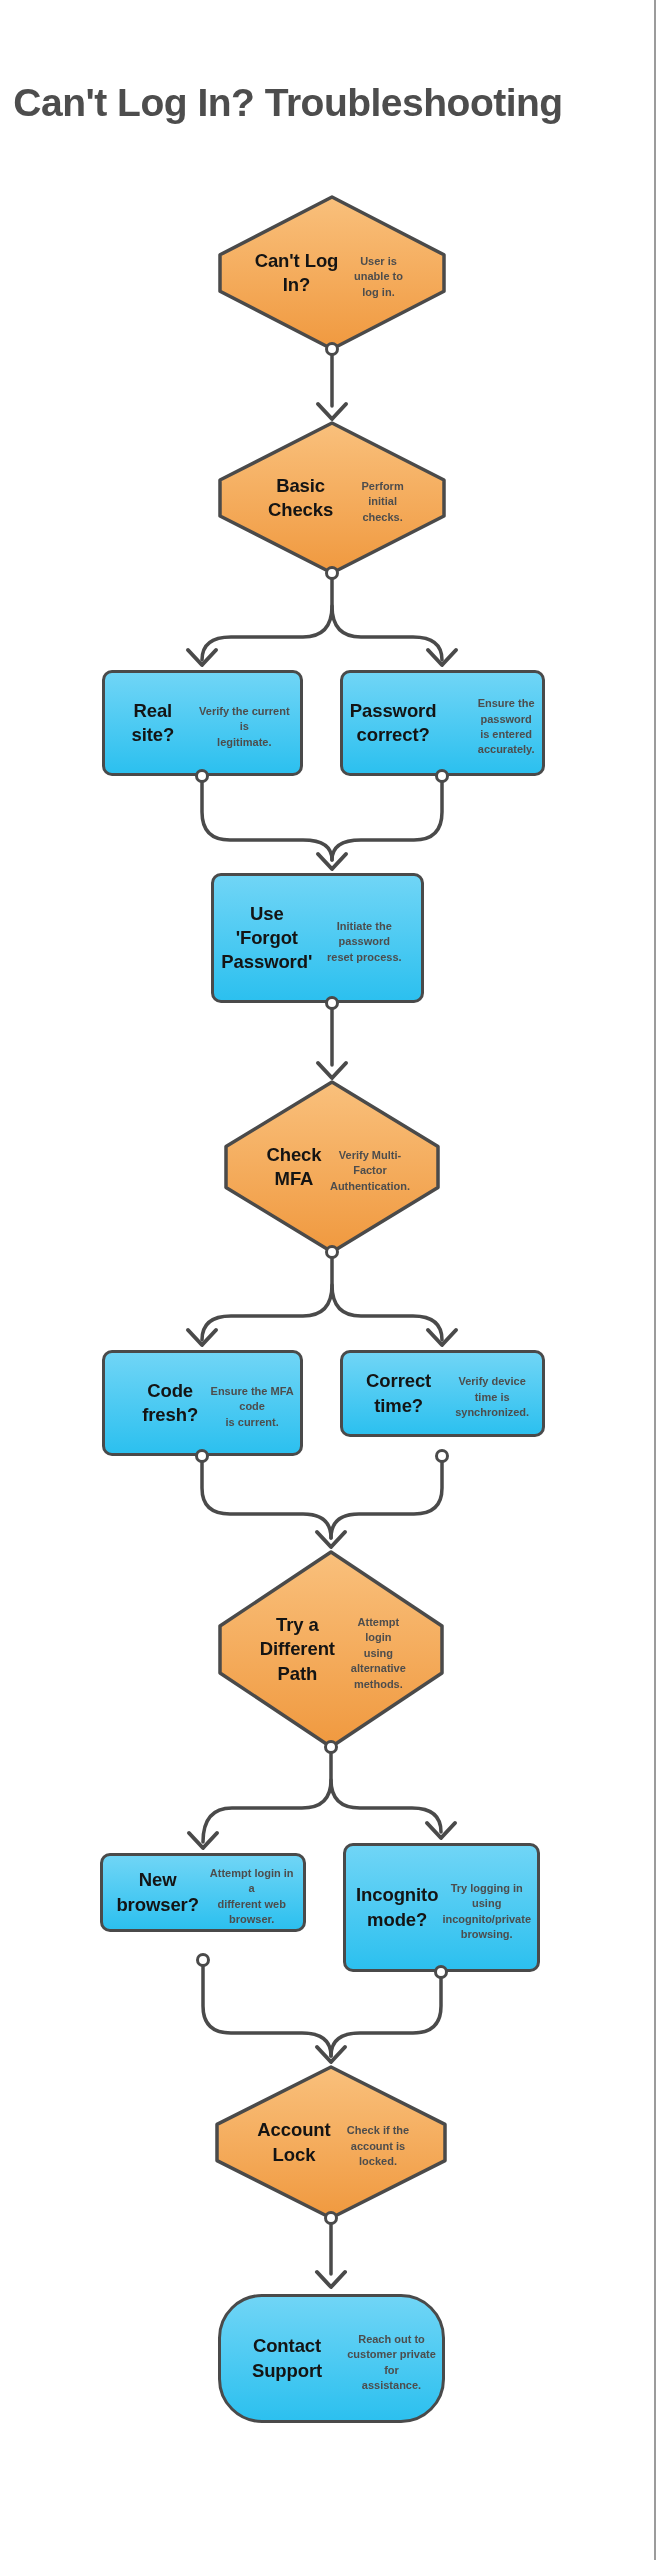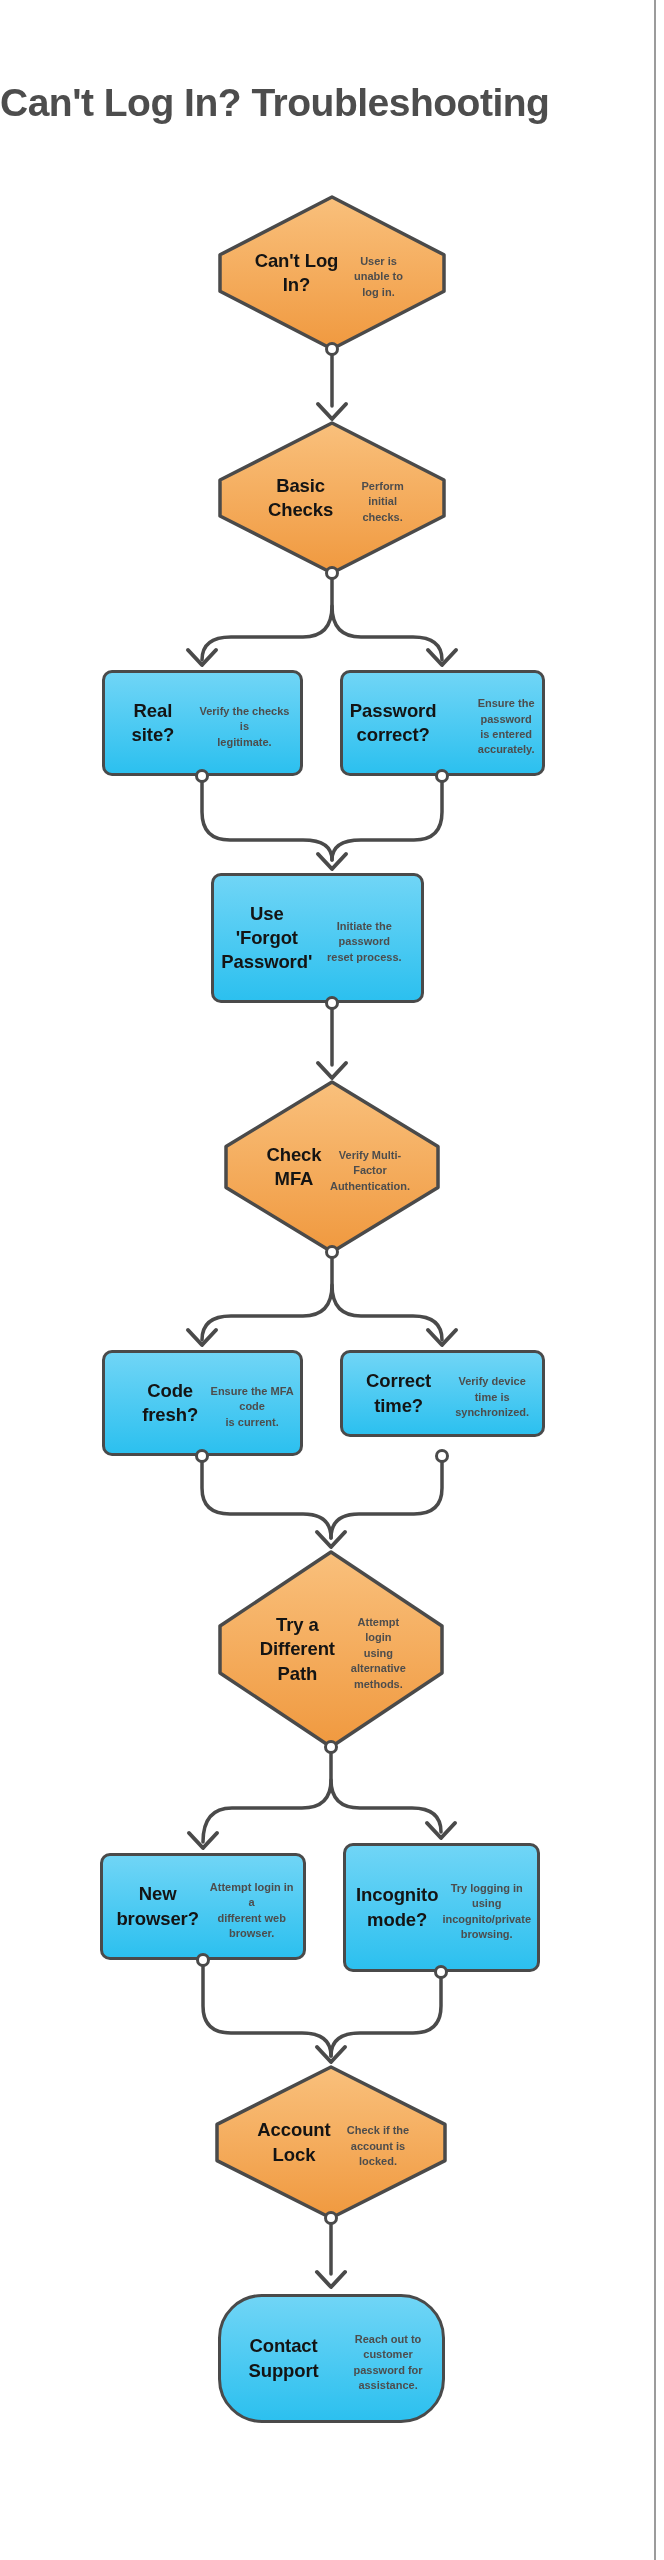--- a/index.html
+++ b/index.html
@@ -19,20 +19,21 @@
   body{
     width:664px;height:2560px;
     background:var(--background);
     font-family:"Liberation Sans", sans-serif;
   }
   .stage{position:relative;width:664px;height:2560px;overflow:hidden;background:var(--background);}
   .layer{position:absolute;left:0;top:0;pointer-events:none;}
 
   .page-title{
     position:absolute;left:0;top:80px;width:576px;
+    text-align:center;
     font-size:39px;font-weight:bold;letter-spacing:-0.5px;
     color:var(--page-title-color);
     line-height:1.2;
   }
 
   .right-border{
     position:absolute;left:654px;top:0;width:2px;height:2560px;
     background:var(--page-border);
   }
 
@@ -66,21 +67,21 @@
   
   #n-cant-log-in      {left:220px;top:197px; width:224px;height:152px;}
   #n-basic-checks     {left:220px;top:423px; width:224px;height:150px;}
   #n-real-site        {left:102px;top:670px; width:201px;height:106px;}
   #n-password-correct {left:340px;top:670px; width:205px;height:106px;gap:39px;}
   #n-forgot-password  {left:211px;top:873px; width:213px;height:130px;}
   #n-check-mfa        {left:228px;top:1082px;width:212px;height:170px;}
   #n-code-fresh       {left:102px;top:1350px;width:201px;height:106px;padding-left:25px;}
   #n-correct-time     {left:340px;top:1350px;width:205px;height:87px;}
   #n-try-path         {left:220px;top:1552px;width:222px;height:195px;}
-  #n-new-browser      {left:100px;top:1853px;width:206px;height:107px;justify-content:center;}
+  #n-new-browser      {left:100px;top:1853px;width:206px;height:79px;justify-content:center;}
   #n-incognito        {left:343px;top:1843px;width:197px;height:129px;}
   #n-account-lock     {left:217px;top:2067px;width:228px;height:151px;}
   #n-contact-support  {left:218px;top:2294px;width:227px;height:129px;}
 
   
   .edge{fill:none;stroke:var(--edge-color);stroke-width:3.5;stroke-linecap:round;stroke-linejoin:round;}
   .chev{fill:none;stroke:var(--edge-color);stroke-width:4;stroke-linecap:round;stroke-linejoin:round;}
   .hexshape{fill:url(#gradOrange);stroke:var(--node-border);stroke-width:3.5;stroke-linejoin:round;}
   .dot{fill:#ffffff;stroke:var(--node-border);stroke-width:3;}
 </style>
@@ -166,21 +167,21 @@
 methods.</div>
   </div>
   <div class="node hexlabel" id="n-account-lock">
     <div class="title">Account Lock</div>
     <div class="subtitle">Check if the
 account is locked.</div>
   </div>
 
   <div class="node box" id="n-real-site">
     <div class="title">Real site?</div>
-    <div class="subtitle">Verify the checks is
+    <div class="subtitle">Verify the current is
 legitimate.</div>
   </div>
   <div class="node box" id="n-password-correct">
     <div class="title">Password correct?</div>
     <div class="subtitle">Ensure the password
 is entered accurately.</div>
   </div>
   <div class="node box" id="n-forgot-password">
     <div class="title">Use 'Forgot
 Password'</div>
@@ -204,21 +205,21 @@
   </div>
   <div class="node box" id="n-incognito">
     <div class="title">Incognito mode?</div>
     <div class="subtitle">Try logging in using
 incognito/private
 browsing.</div>
   </div>
   <div class="node box terminal" id="n-contact-support">
     <div class="title">Contact Support</div>
     <div class="subtitle">Reach out to
-customer password for
+customer private for
 assistance.</div>
   </div>
 
   <svg class="layer" width="664" height="2560" viewBox="0 0 664 2560">
     <circle class="dot" cx="332" cy="349" r="5.5"></circle>
     <circle class="dot" cx="332" cy="573" r="5.5"></circle>
     <circle class="dot" cx="202" cy="776" r="5.5"></circle>
     <circle class="dot" cx="442" cy="776" r="5.5"></circle>
     <circle class="dot" cx="332" cy="1003" r="5.5"></circle>
     <circle class="dot" cx="332" cy="1252" r="5.5"></circle>

